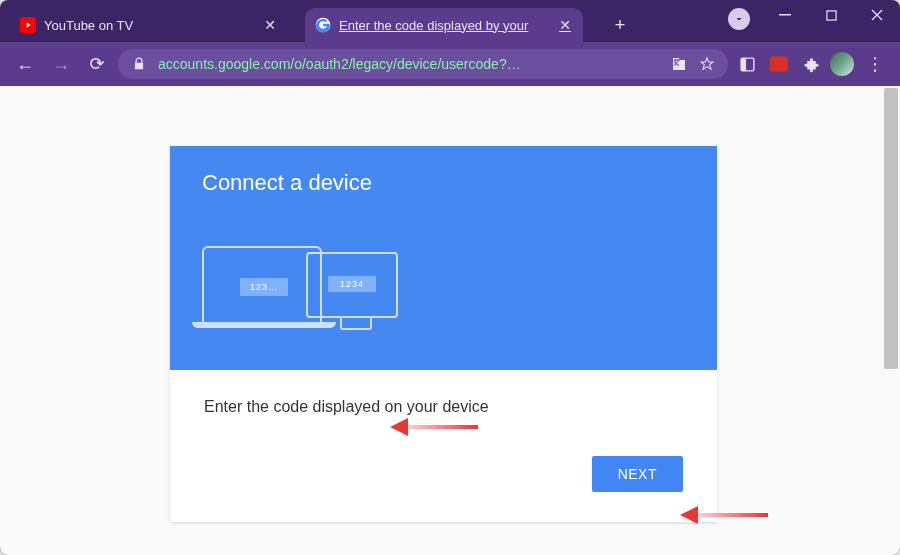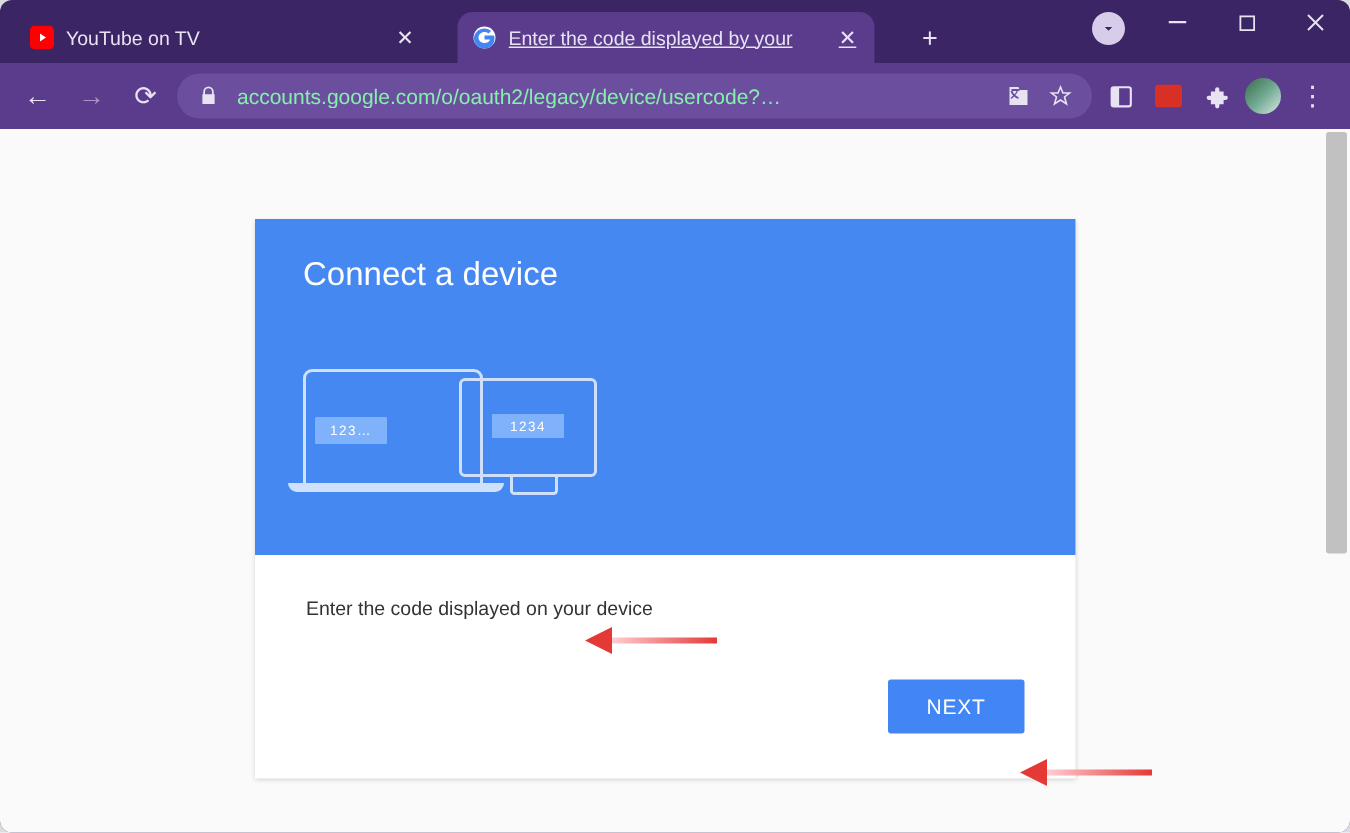--- a/index.html
+++ b/index.html
@@ -40,26 +40,26 @@
   .avatar{width:24px;height:24px;border-radius:50%;background:linear-gradient(135deg,#3a6b4a,#6fa890,#d7e8e2);cursor:pointer;}
   
   .viewport{flex:1;background:#fafafa;position:relative;overflow:hidden;}
   .scrollbar{position:absolute;right:2px;top:2px;width:14px;height:60%;background:#c1c1c1;border-radius:2px;cursor:pointer;}
   .card{position:absolute;left:170px;top:60px;width:547px;background:#fff;box-shadow:0 1px 3px rgba(0,0,0,.15);}
   .card-header{background:var(--blue-header);height:224px;padding:24px 32px 0;color:#fff;}
   .card-header h1{font-size:22px;font-weight:400;margin-bottom:18px;}
   .illus{position:relative;width:200px;height:110px;}
   .laptop{position:absolute;left:0;bottom:0;width:120px;height:78px;border:2px solid #cfe0fc;border-radius:6px 6px 0 0;background:transparent;}
   .laptop::after{content:"";position:absolute;left:-12px;bottom:-6px;width:144px;height:6px;background:#cfe0fc;border-radius:0 0 6px 6px;}
-  .laptop .code{position:absolute;left:6px;top:30px;width:48px;height:18px;background:#7fb2fb;color:#fff;font-size:9px;display:flex;align-items:center;justify-content:center;letter-spacing:1px;border-radius:1px;}
+  .laptop .code{position:absolute;left:36px;top:30px;width:48px;height:18px;background:#7fb2fb;color:#fff;font-size:9px;display:flex;align-items:center;justify-content:center;letter-spacing:1px;border-radius:1px;}
   .monitor{position:absolute;left:104px;bottom:6px;width:92px;height:66px;border:2px solid #cfe0fc;border-radius:4px;}
   .monitor::after{content:"";position:absolute;left:32px;bottom:-14px;width:28px;height:12px;border:2px solid #cfe0fc;border-top:none;border-radius:0 0 3px 3px;}
   .monitor .code{position:absolute;left:20px;top:22px;width:48px;height:16px;background:#7fb2fb;color:#fff;font-size:9px;display:flex;align-items:center;justify-content:center;letter-spacing:1px;}
   .card-body{padding:28px 34px 30px;}
-  .label{font-size:13px;color:#333;margin-bottom:12px;}
+  .label{font-size:16px;color:#333;margin-bottom:12px;}
   .code-input{width:260px;border:none;border-bottom:2px solid var(--blue);font-size:18px;letter-spacing:1px;padding:4px 2px 6px;outline:none;color:#111;}
   .btn-row{display:flex;justify-content:flex-end;margin-top:40px;}
   .next-btn{background:var(--blue);color:#fff;border:none;padding:10px 26px;font-size:14px;letter-spacing:.5px;cursor:pointer;border-radius:2px;}
   
   .arrow{position:absolute;height:14px;display:flex;align-items:center;}
   .arrow .shaft{height:4px;background:linear-gradient(to left,#e53935,#ffcdd2);}
   .arrow .head{width:0;height:0;border-top:9px solid transparent;border-bottom:9px solid transparent;border-right:18px solid #e53935;}
   .arrow1{left:390px;top:420px;}
   .arrow1 .shaft{width:70px;}
   .arrow2{left:680px;top:508px;}

